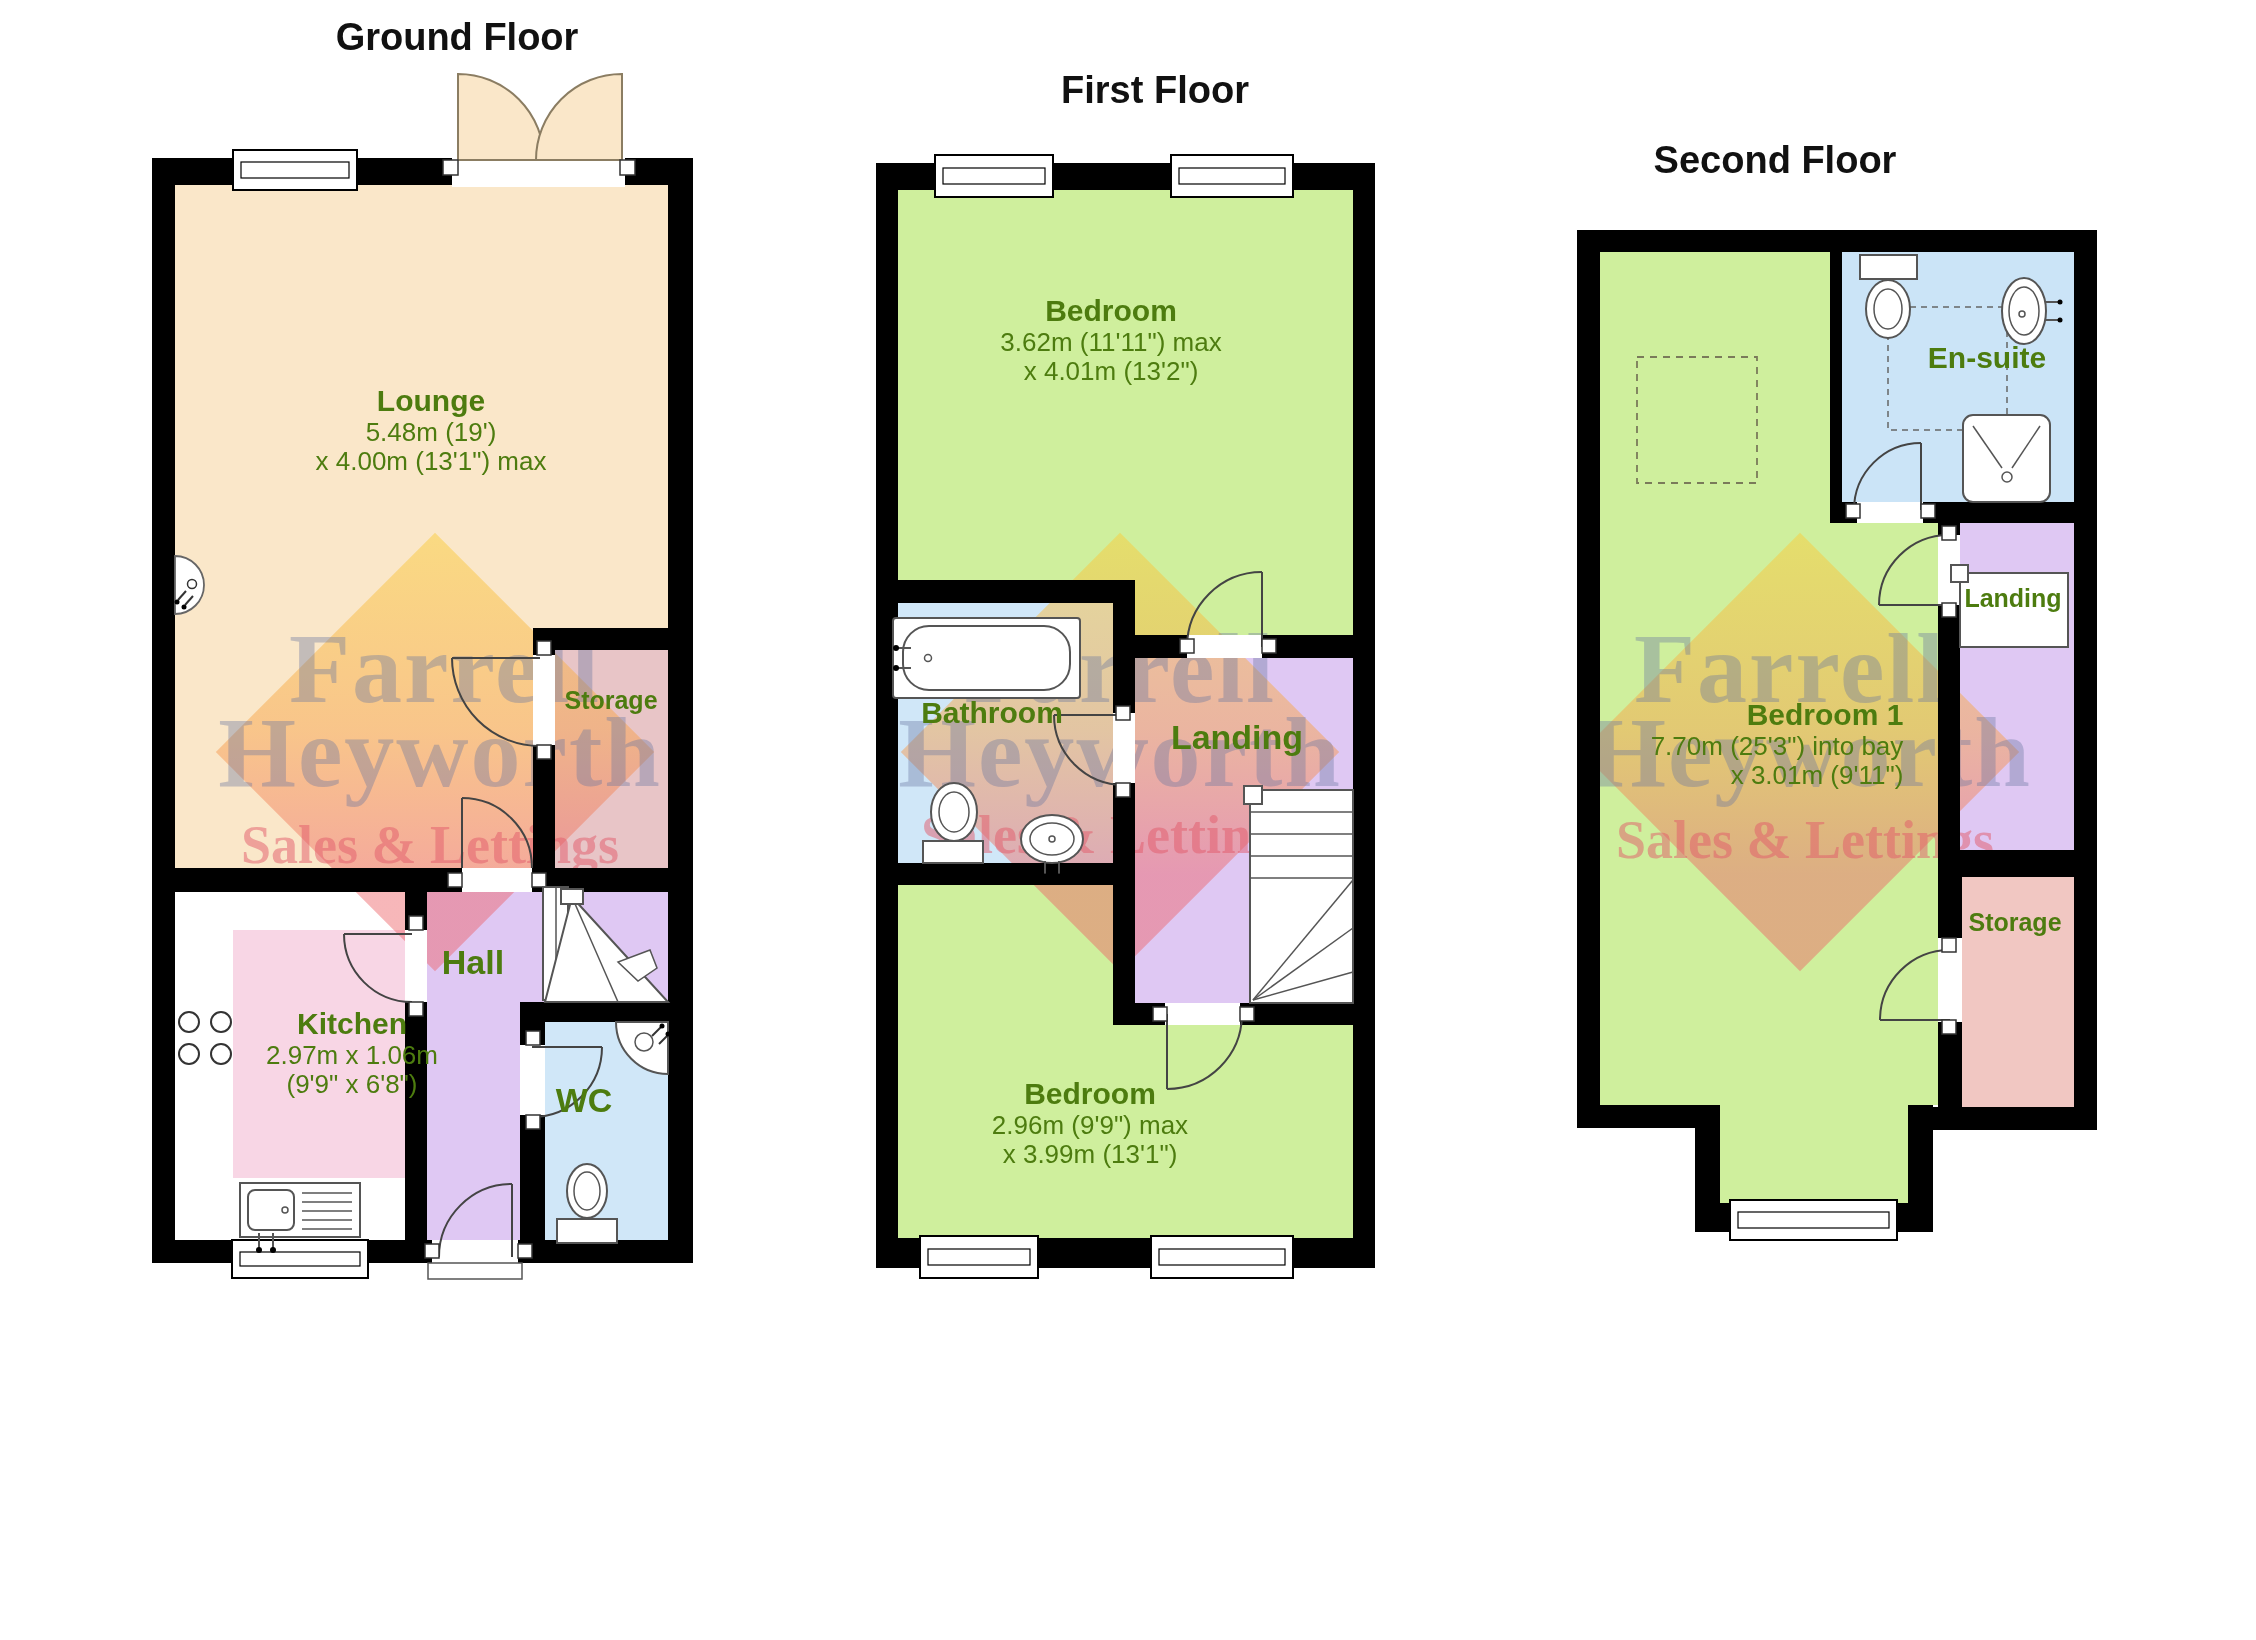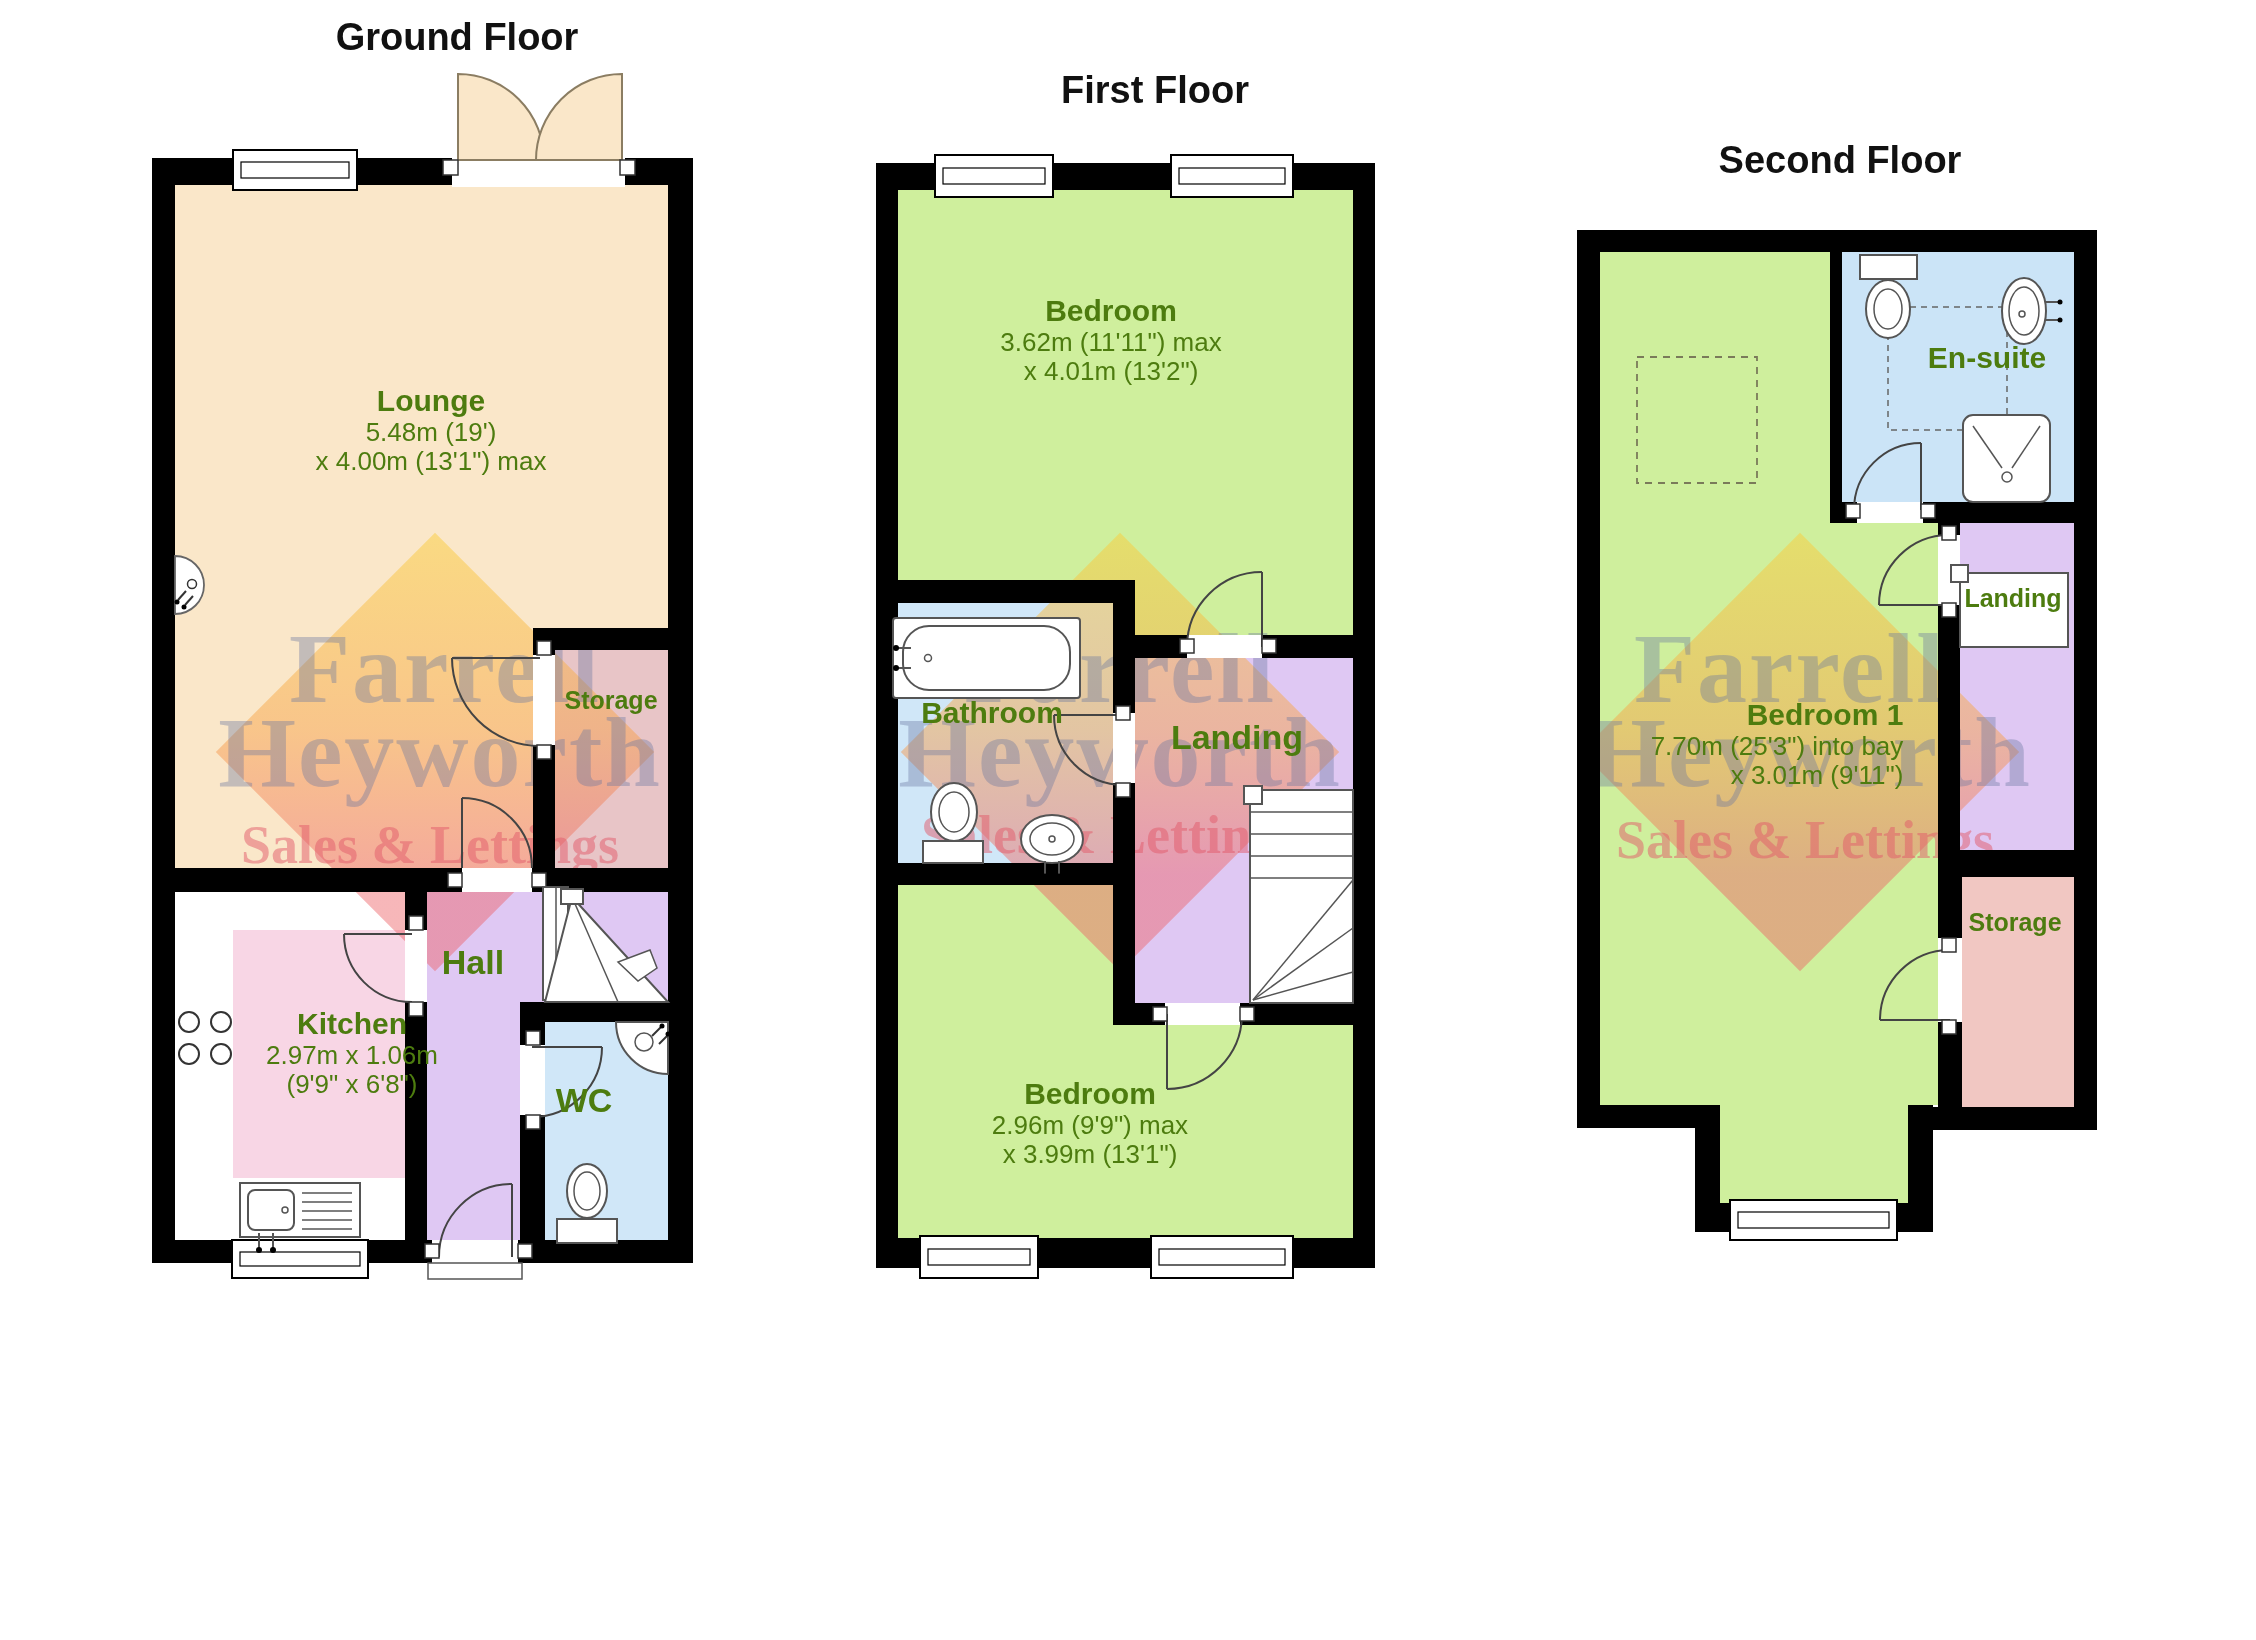--- a/index.html
+++ b/index.html
@@ -356,21 +356,21 @@
         <rect x="1963" y="415" width="87" height="87" rx="10"></rect>
         <line x1="1973" y1="426" x2="2002" y2="468" stroke-width="1.5"></line>
         <line x1="2040" y1="426" x2="2012" y2="468" stroke-width="1.5"></line>
         <circle cx="2007" cy="477" r="5" stroke-width="1.5"></circle>
       </g>
     </g>
   </svg>
 
   <div class="floor-title" style="left:417px;top:37px;">Ground Floor</div>
   <div class="floor-title" style="left:1115px;top:90px;">First Floor</div>
-  <div class="floor-title" style="left:1800px;top:160px;text-align:right;">Second Floor</div>
+  <div class="floor-title" style="left:1735px;top:160px;text-align:right;">Second Floor</div>
 
   <div class="room-label" style="left:431px;top:430px;">
     <div class="rname">Lounge</div>
     <div class="rdim">5.48m (19')</div>
     <div class="rdim">x 4.00m (13'1") max</div>
   </div>
   <div class="room-label" style="left:611px;top:700px;">
     <div class="rname-sm">Storage</div>
   </div>
   <div class="room-label" style="left:344px;top:1053px;margin-left:8px;">

